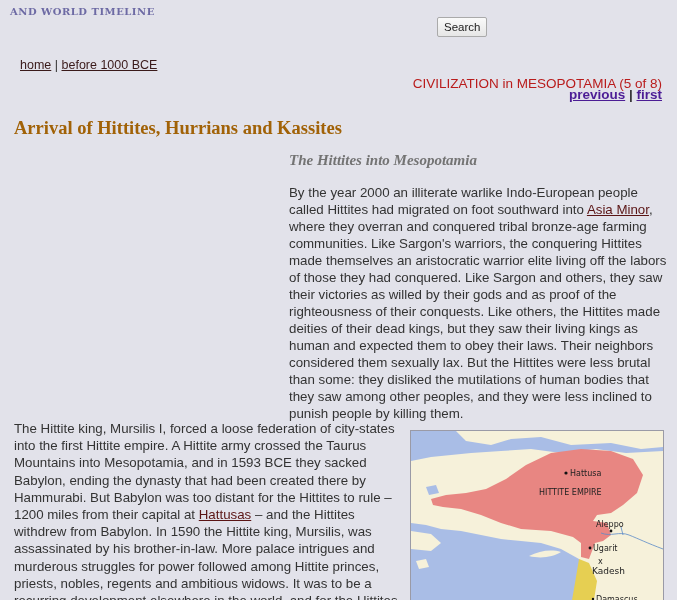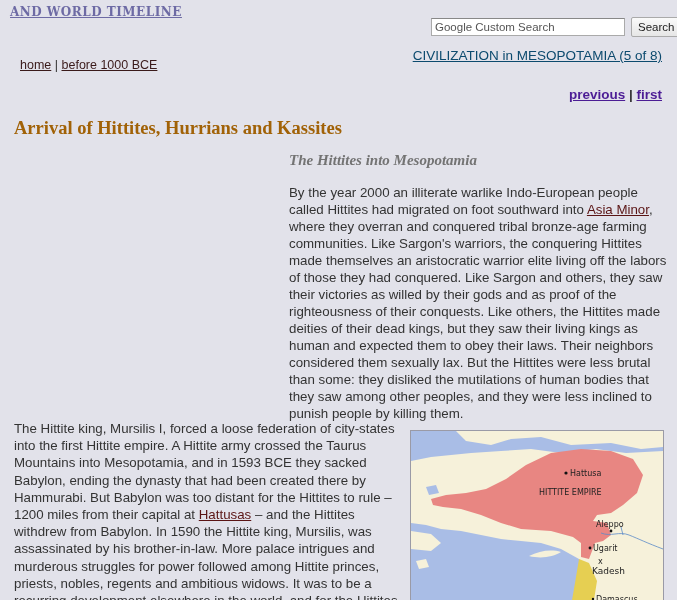--- a/index.html
+++ b/index.html
@@ -13,22 +13,22 @@
   .logo {
     position:absolute; left:8px; top:6px;
     font-family:"DejaVu Serif", serif;
   }
   .logo .l1 {
     font-size:26px; font-weight:bold; letter-spacing:1px;
     color:#8a86b8; line-height:26px;
     text-shadow:1px 1px 0 #5b5890, -1px 0 0 #c6c2e4;
   }
   .logo .l2 {
-    font-size:12px; font-weight:bold; letter-spacing:0.5px;
-    color:#6d6aa4; line-height:12px; margin-left:2px;text-decoration:underline;
+    font-size:10px; font-weight:bold; letter-spacing:0.5px;
+    color:#6d6aa4; line-height:12px; margin-left:2px;
   }
   .search {
     position:absolute; left:431px; top:17px;
     display:flex; align-items:center;
   }
   .search input {
     width:186px; height:16px; padding:0 3px;
     border:1px solid #aaa; border-top-color:#888;
     font-family:"Liberation Sans", sans-serif; font-size:11.5px;
     background:#fff; color:#333;
@@ -40,22 +40,22 @@
     background:linear-gradient(#fafafa,#e6e6e6);
     font-family:"Liberation Sans", sans-serif; font-size:11.5px; color:#222;
   }
   a { color:#5a1414; text-decoration:underline; }
   .crumbs {
     position:absolute; left:20px; top:58px;
     font-size:12.5px; color:#333;
   }
   .crumbs a { color:#3a1a1a; }
   .chapter {
-    position:absolute; right:15px; top:48px;
-    font-size:13.5px; color:#0c4a6e;text-decoration:underline;
+    position:absolute; right:15px; top:76px;
+    font-size:13.5px; color:#b91c1c;
   }
   .pager {
     position:absolute; right:15px; top:87px;
     font-size:13.5px; font-weight:bold; color:#333;
   }
   .pager a { color:#4c1d95; }
   h1 {
     position:absolute; left:14px; top:118px; margin:0;
     font-family:"Liberation Serif", serif; font-weight:bold;
     font-size:18.5px; color:#a16207;
@@ -81,21 +81,20 @@
   .map .lbl { font-family:"DejaVu Sans", sans-serif; font-size:8px; fill:#222; }
 </style>
 </head>
 <body>
 
 <div class="logo">
   <div class="l2">AND WORLD TIMELINE</div>
 </div>
 
 <form class="search">
-  <input type="text" placeholder="Google Custom Search" style="">
   <button type="button">Search</button>
 </form>
 
 <div class="crumbs">
   <a href="#">home</a>
   <span>|</span>
   <a href="#">before 1000 BCE</a>
 </div>
 
 <div class="chapter">CIVILIZATION in MESOPOTAMIA (5 of 8)</div>

